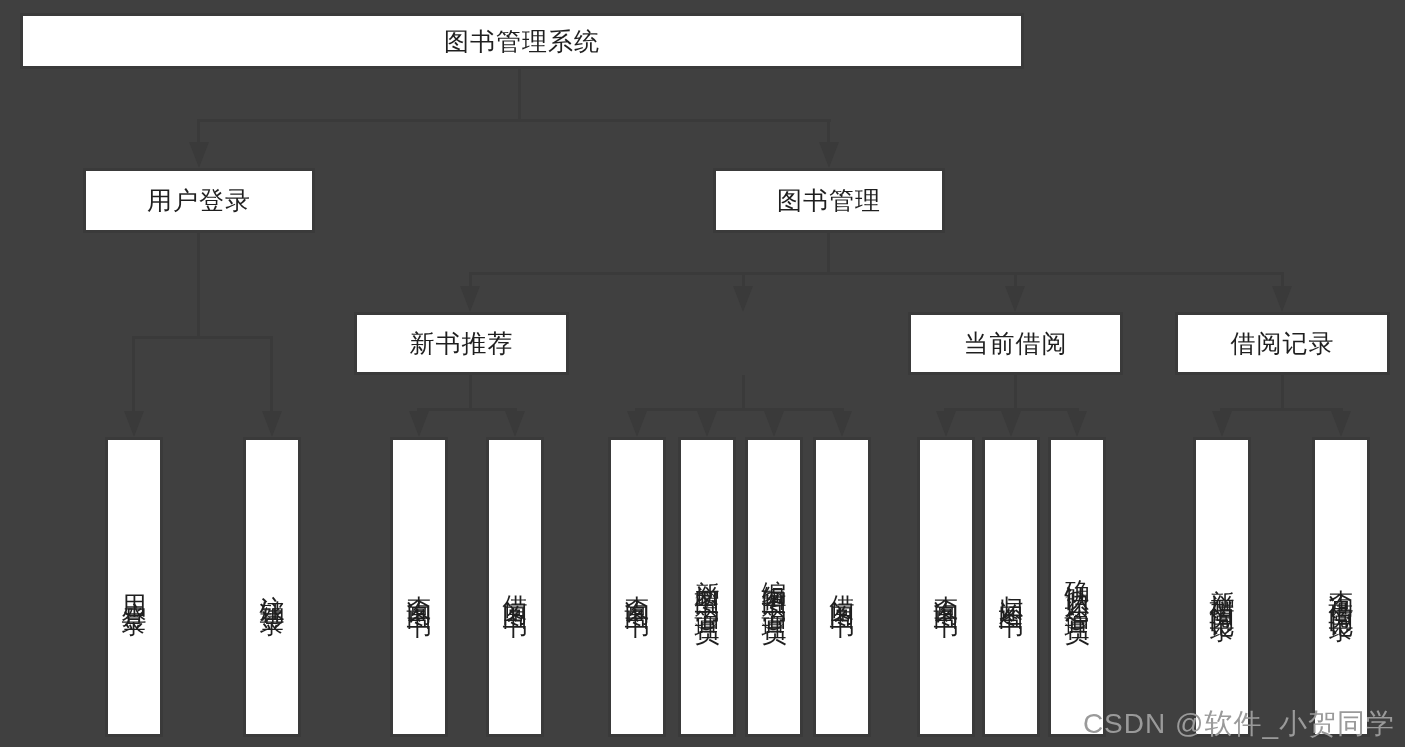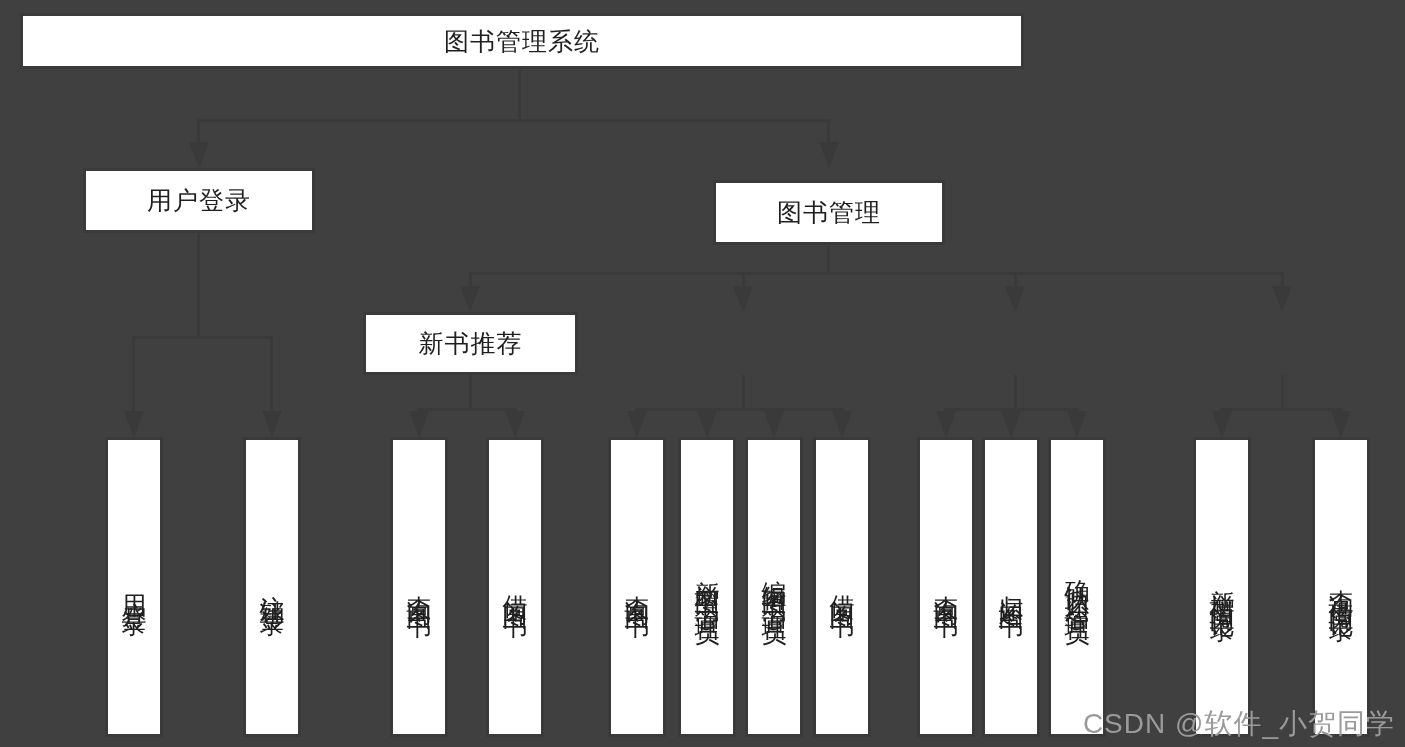--- a/index.html
+++ b/index.html
@@ -123,23 +123,25 @@
   <div class="arrow-down" style="left:1067px; top:411px;"></div>
 
   <div class="vline" style="left:1281px; top:375px; height:36px;"></div>
   <div class="hline" style="left:1220px; top:408px; width:123px;"></div>
   <div class="arrow-down" style="left:1212px; top:411px;"></div>
   <div class="arrow-down" style="left:1331px; top:411px;"></div>
 
   <div class="node" style="left:20px; top:13px; width:1004px; height:56px;">图书管理系统</div>
 
   <div class="node" style="left:83px; top:168px; width:232px; height:65px;">用户登录</div>
-  <div class="node" style="left:713px; top:168px; width:232px; height:65px;margin-top:12px;">图书管理</div>
+  <div class="node" style="left:713px; top:168px; width:232px; height:65px;">图书管理</div>
 
-  <div class="node" style="left:363px; top:312px; width:215px; height:63px;">新书推荐</div>
+  <div class="node" style="left:354px; top:312px; width:215px; height:63px;">新书推荐</div>
+  <div class="node" style="left:908px; top:312px; width:215px; height:63px;">当前借阅</div>
+  <div class="node" style="left:1175px; top:312px; width:215px; height:63px;">借阅记录</div>
 
   <div class="leaf" style="left:105px;">
     <span>用户登录</span>
   </div>
   <div class="leaf" style="left:243px;">
     <span>注销登录</span>
   </div>
 
   <div class="leaf" style="left:390px;">
     <span>查询图书</span>

